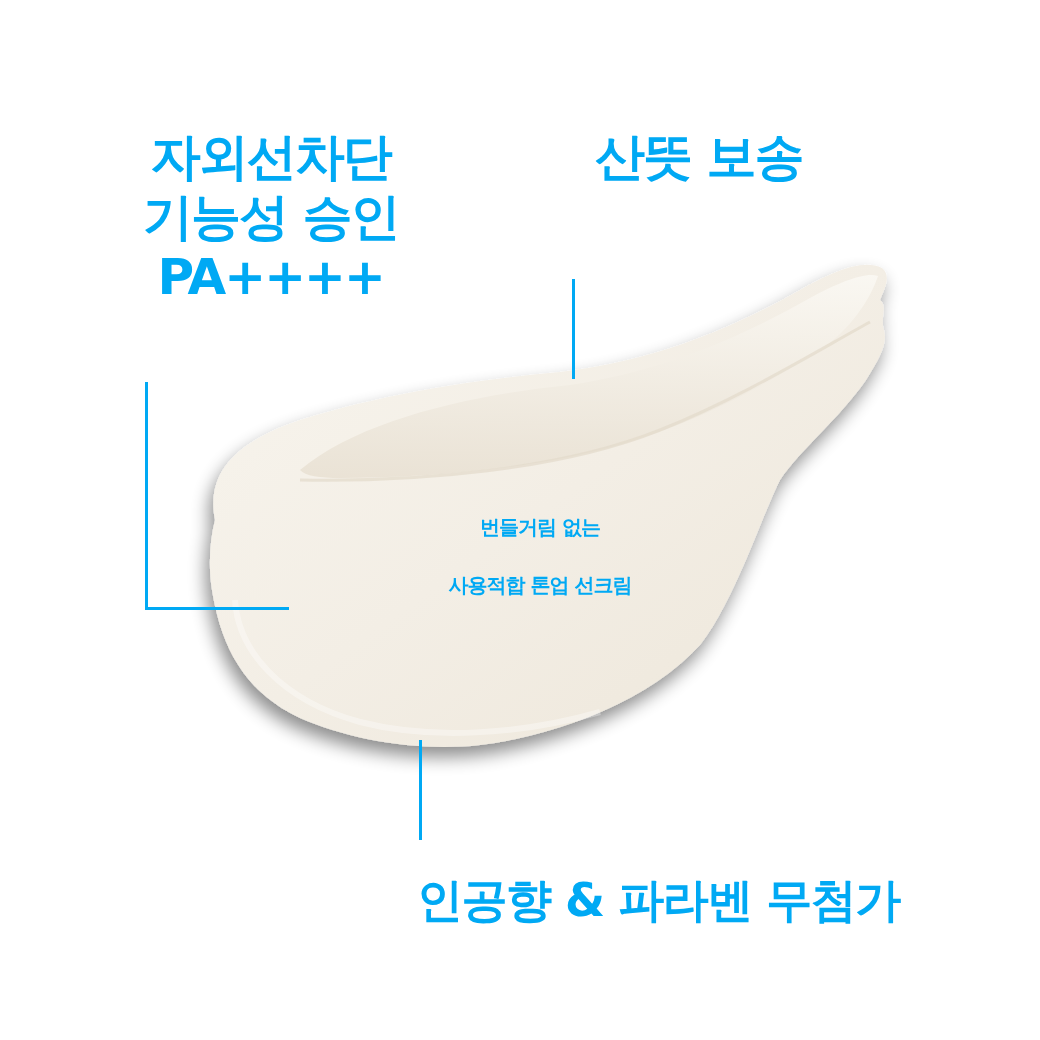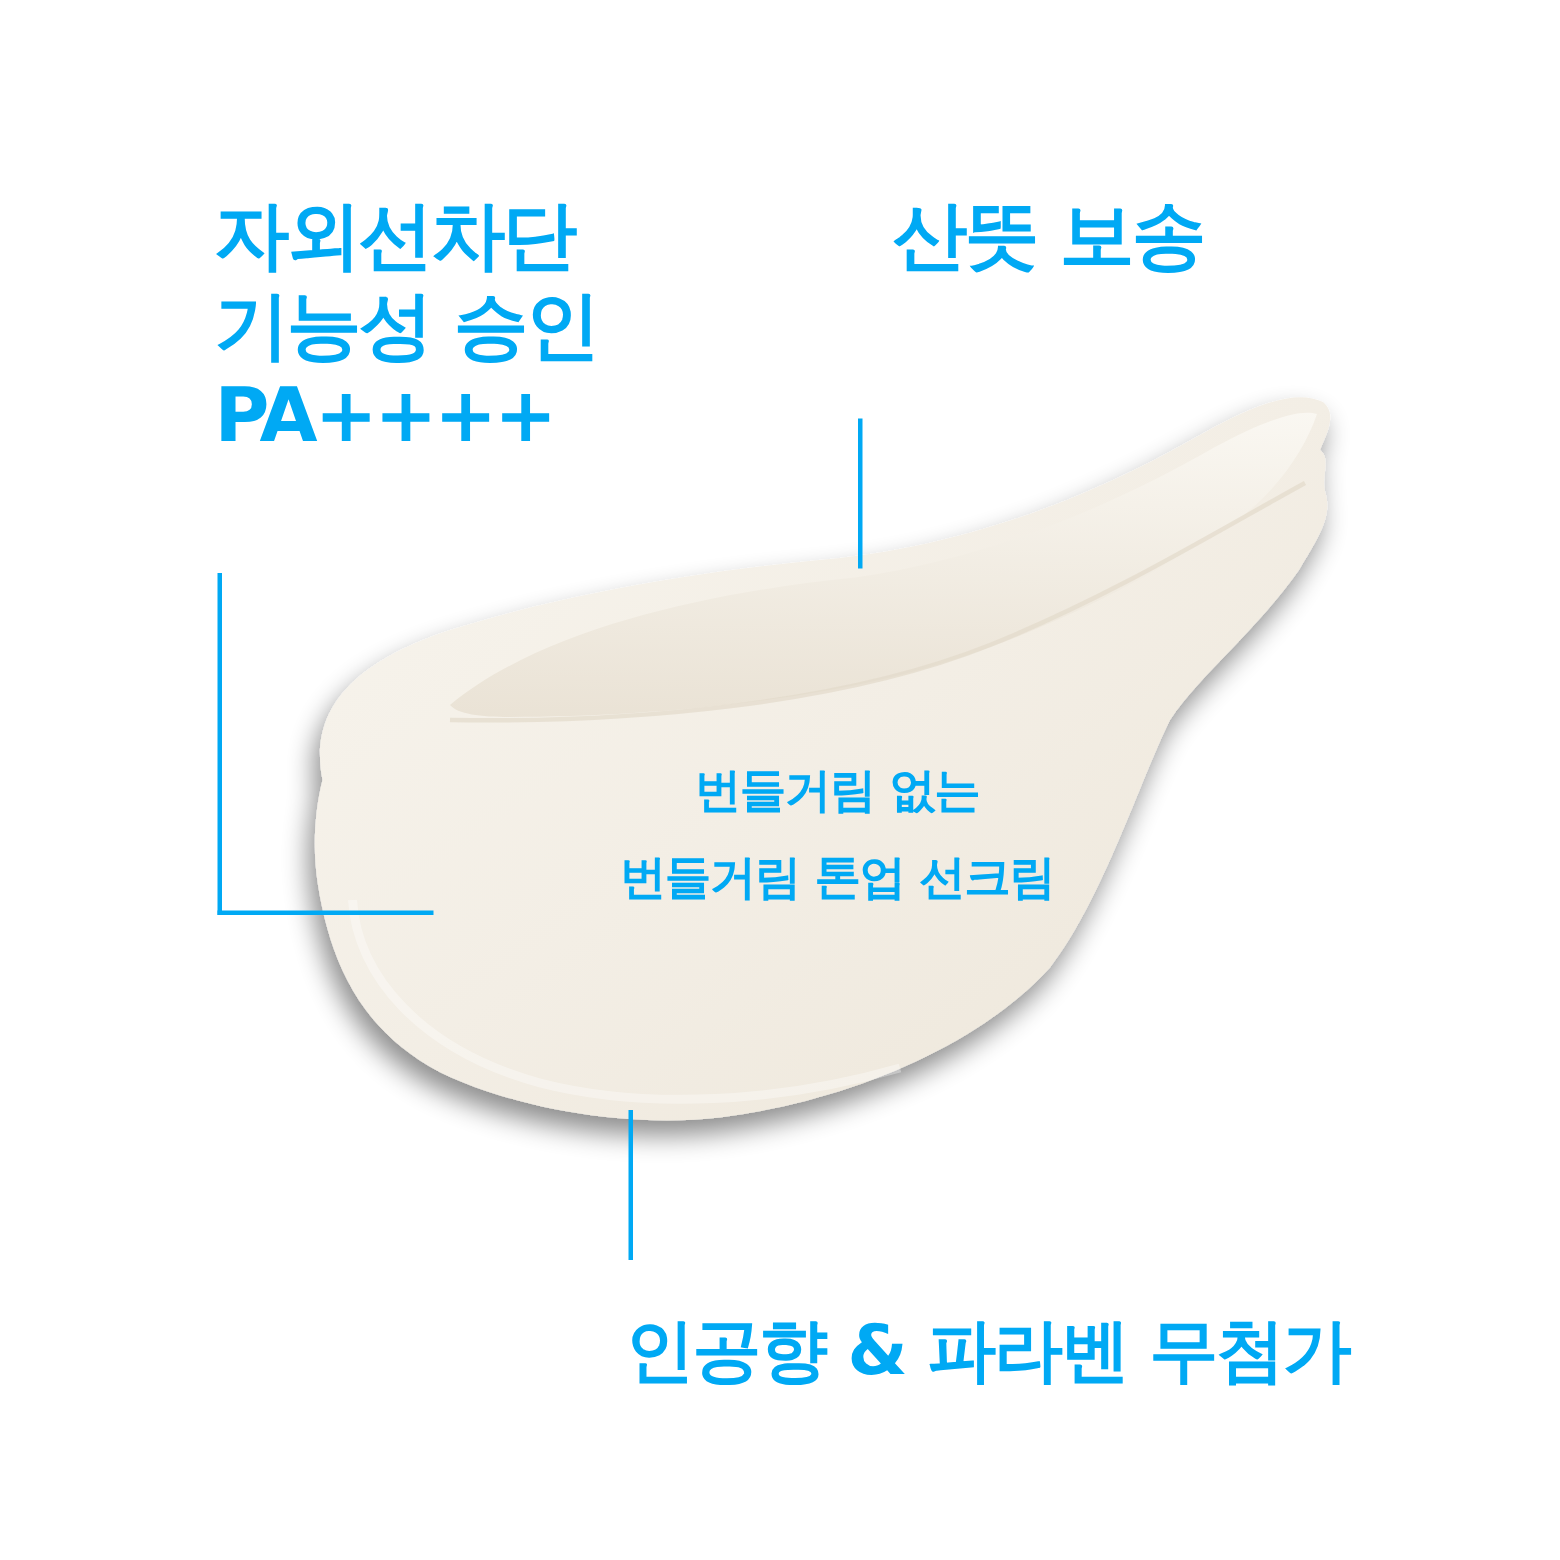--- a/index.html
+++ b/index.html
@@ -1,24 +1,24 @@
 <!DOCTYPE html>
 <html><head>
 <meta charset="utf-8">
 <style>
   html, body { margin:0; padding:0; background:#ffffff; }
   body { width:1040px; height:1040px; position:relative; overflow:hidden; font-family:"DejaVu Sans","Liberation Sans",sans-serif; }
   .canvas { position:absolute; left:0; top:0; width:1040px; height:1040px; }
   .blue { color:#00A9F4; font-weight:bold; }
   .callout { position:absolute; line-height:60px; font-size:50px; letter-spacing:-2px; white-space:nowrap; }
-  .callout div { display:block; }
+  .callout div { display:block;text-align:center; }
   #c-left { left:143px; top:127px; }
   #c-top { left:567px; top:127px;margin-left:28px; }
   #c-bottom { left:417px; top:870px; font-size:46px; line-height:60px; letter-spacing:-1.5px; }
-  #c-center { position:absolute; left:348px; top:498px; width:420px; text-align:center; font-size:31px; line-height:58px; letter-spacing:-1px; }
+  #c-center { position:absolute; left:330px; top:498px; width:420px; text-align:center; font-size:20px; line-height:58px; letter-spacing:-1px; }
   .line { position:absolute; background:#00A9F4; }
   svg.cream { position:absolute; left:0; top:0; }
 </style>
 </head>
 <body>
 
 <div class="canvas">
 
   <svg class="cream" width="1040" height="1040" viewBox="0 0 1040 1040">
     <defs>
@@ -82,20 +82,20 @@
     <div>기능성 승인</div>
     <div>PA++++</div>
   </div>
 
   <div id="c-top" class="callout blue">
     <div>산뜻 보송</div>
   </div>
 
   <div id="c-center" class="blue">
     <div>번들거림 없는</div>
-    <div>번들거림 톤업 선크림</div>
+    <div>사용적합 톤업 선크림</div>
   </div>
 
   <div id="c-bottom" class="callout blue">
     <div>인공향 &amp; 파라벤 무첨가</div>
   </div>
 
 </div>
 
 </body></html>

